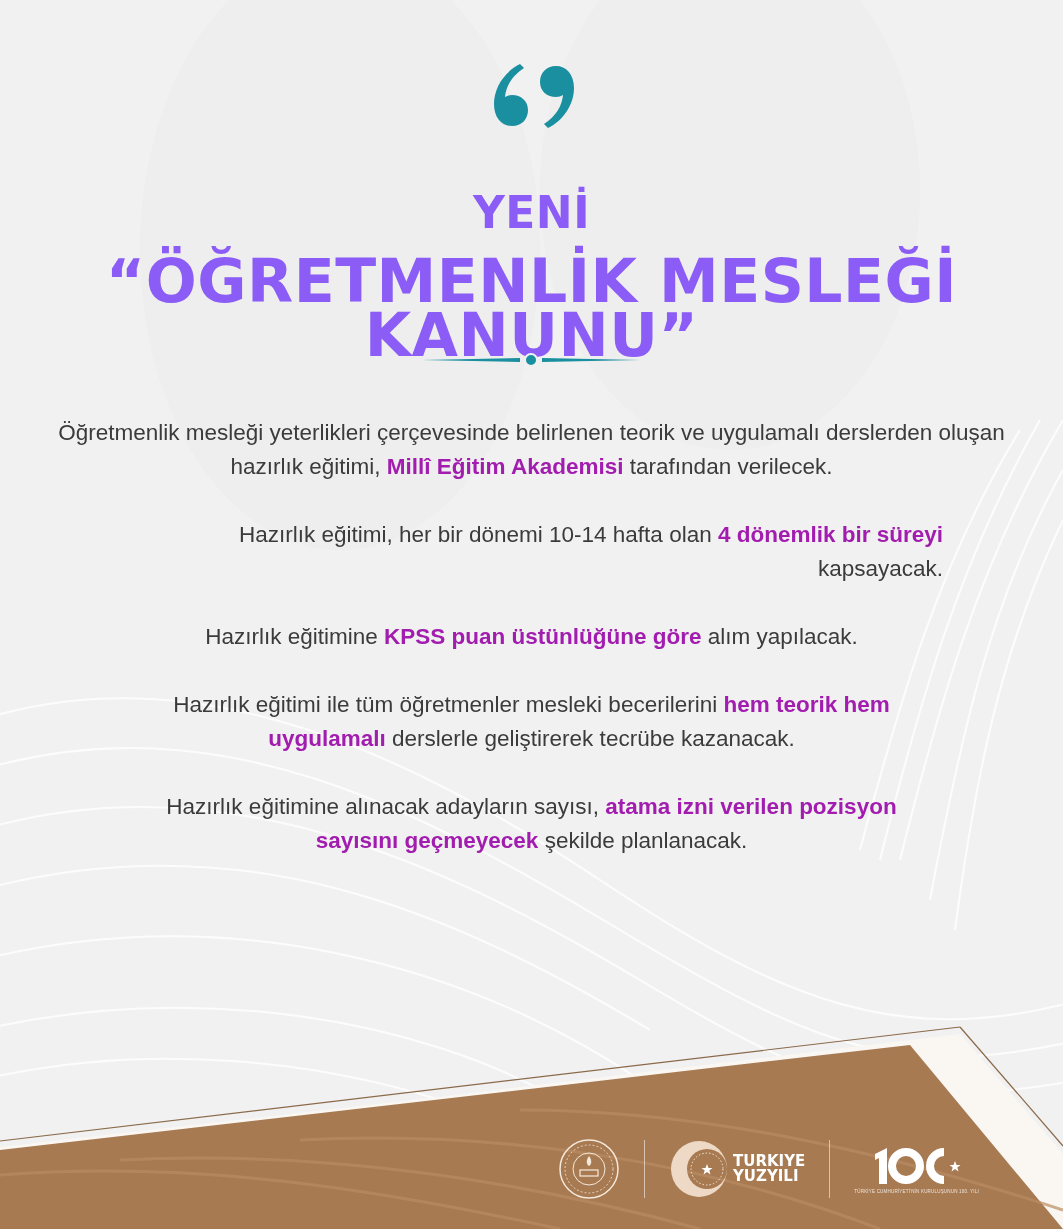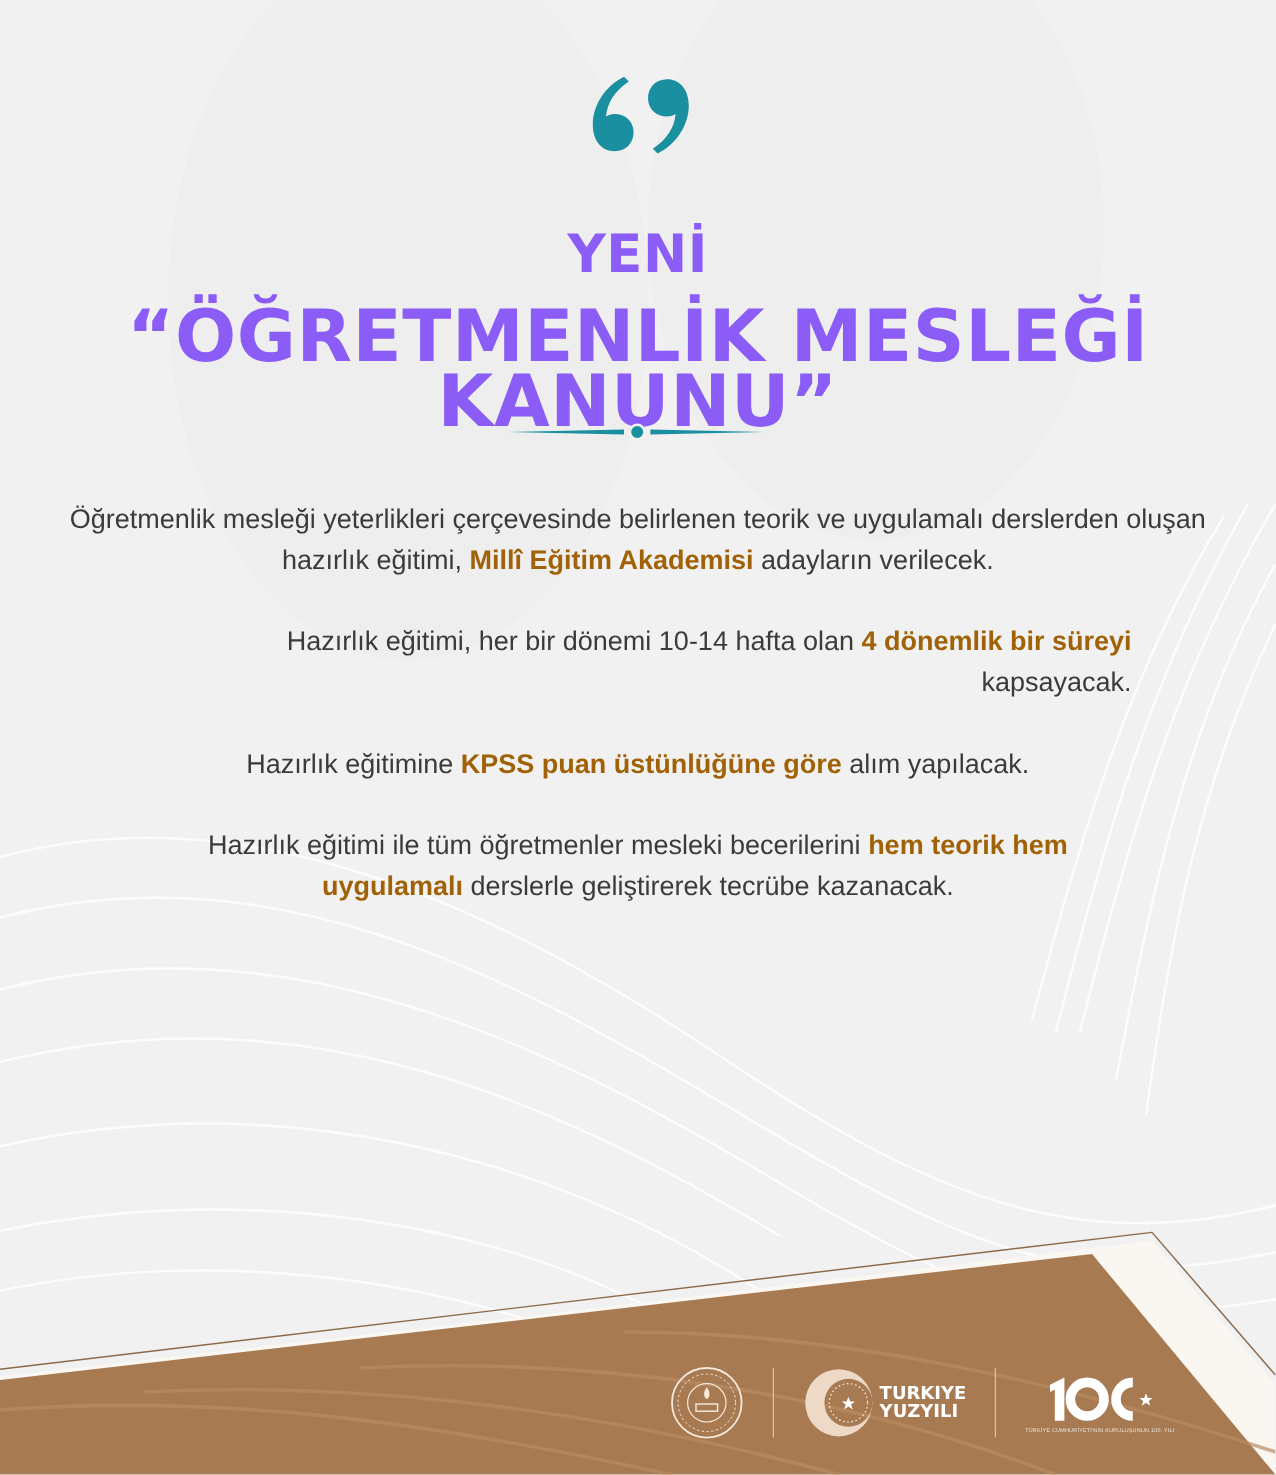--- a/index.html
+++ b/index.html
@@ -22,21 +22,21 @@
   }
   .title .line1 { font-size: 44px; line-height: 54px; display: block; }
   .title .line2 { font-size: 60px; line-height: 54px; display: block; margin-top: 14px; }
   .divider { position: absolute; left: 420px; top: 350px; width: 222px; height: 20px; }
   .content {
     position: absolute; left: 40px; right: 40px; top: 416px;
     text-align: center; font-size: 22.5px; line-height: 34px; color: #3b3b3b;
     font-family: "Liberation Sans", sans-serif;
   }
   .para { margin-bottom: 34px; }
-  .para b { font-weight: bold; color: #a16207; }
+  .para b { font-weight: bold; color: #a21caf; }
   .footer { position: absolute; left: 0; top: 0; width: 1063px; height: 1229px; pointer-events: none; }
   .logos { position: absolute; top: 1134px; left: 558px; height: 70px; display: flex; align-items: center; }
   .logo { display: flex; align-items: center; }
   .sep { width: 1px; height: 58px; background: rgba(255,255,255,0.55); margin: 0 24px; }
   .ty-text { color: #fff; font-family: "DejaVu Sans", sans-serif; font-weight: bold; font-size: 15px; line-height: 15px; margin-left: 4px; }
   .hundred-wrap { display: flex; flex-direction: column; align-items: center; }
   .hundred-sub { color: #fff; font-size: 4.5px; opacity: 0.8; margin-top: 1px; letter-spacing: 0.2px; }
 </style>
 </head>
 <body>
@@ -128,24 +128,27 @@
 </h1>
 
 <svg class="divider" viewBox="0 0 222 20">
   <path d="M2 10 L100 8 L100 12 Z" fill="#1a8fa0"></path>
   <path d="M220 10 L122 8 L122 12 Z" fill="#1a8fa0"></path>
   <circle cx="111" cy="10" r="6" fill="#1a8fa0" stroke="#f1f1f1" stroke-width="2"></circle>
 </svg>
 
 <div class="content">
   <p class="para">
-    <span>Öğretmenlik mesleği yeterlikleri çerçevesinde belirlenen teorik ve uygulamalı dersl­erden oluşan hazırlık eğitimi, </span><b>Millî Eğitim Akademisi</b><span> adayların verilecek.</span>
+    <span>Öğretmenlik mesleği yeterlikleri çerçevesinde belirlenen teorik ve uygulamalı dersl­erden oluşan hazırlık eğitimi, </span><b>Millî Eğitim Akademisi</b><span> tarafından verilecek.</span>
   </p>
   <p class="para" style="padding:0 80px;text-align:right;">
     <span>Hazırlık eğitimi, her bir dönemi 10-14 hafta olan </span><b>4 dönemlik bir süreyi</b><span> kapsayacak.</span>
   </p>
   <p class="para">
     <span>Hazırlık eğitimine </span><b>KPSS puan üstünlüğüne göre</b><span> alım yapılacak.</span>
   </p>
   <p class="para" style="padding:0 80px;">
     <span>Hazırlık eğitimi ile tüm öğretmenler mesleki becerilerini </span><b>hem teorik hem uygulamalı</b><span> derslerle geliştirerek tecrübe kazanacak.</span>
   </p>
+  <p class="para" style="padding:0 120px;">
+    <span>Hazırlık eğitimine alınacak adayların sayısı, </span><b>atama izni verilen pozisyon sayısını geçmeyecek</b><span> şekilde planlanacak.</span>
+  </p>
 </div>
 
 </body></html>

